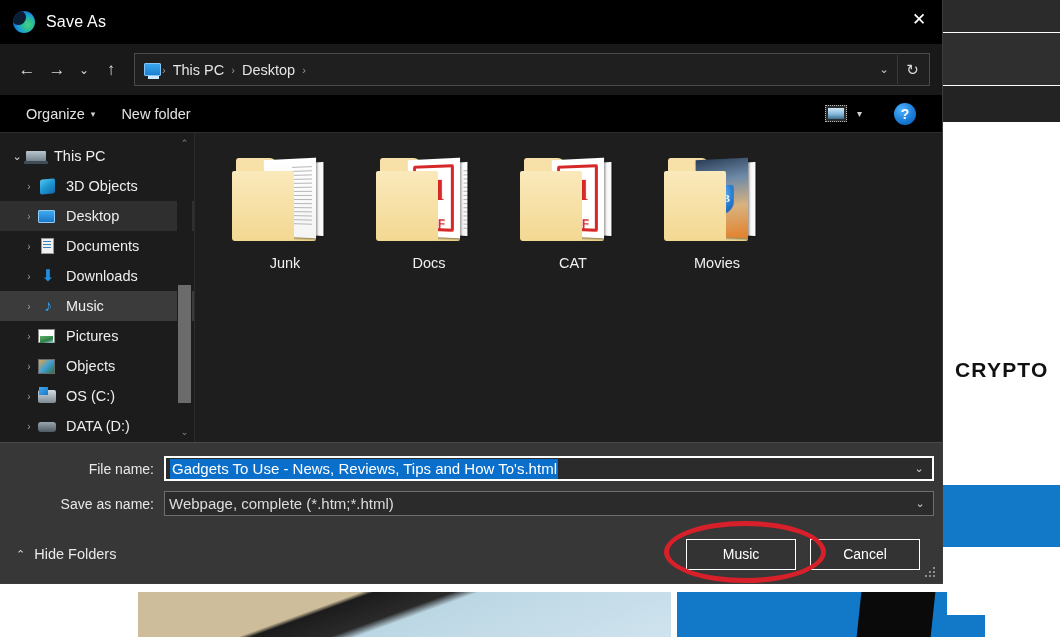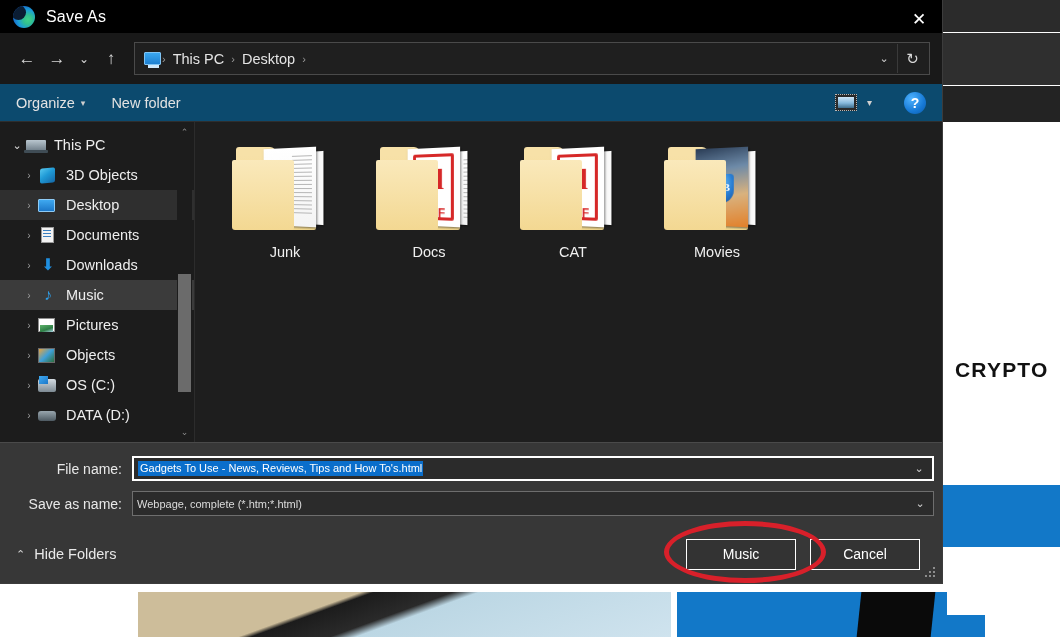--- a/index.html
+++ b/index.html
@@ -45,21 +45,21 @@
   #dialog {
     position: absolute; left: 0; top: 0; width: 943px; height: 584px;
     background: #1e1e1e;
     border: 1px solid #3c3c3c;
     border-left: none; border-top: none;
     display: flex; flex-direction: column;
   }
 
   
   .titlebar {
-    height: 33px; background: #000000; flex: none;
+    height: 44px; background: #000000; flex: none;
     display: flex; align-items: center; position: relative;
   }
   .edge-logo {
     width: 22px; height: 22px; margin-left: 13px; flex: none;
     border-radius: 50%;
     background: radial-gradient(circle at 68% 62%, #3fd28a 0%, #31c08f 22%, #1b9ed6 48%, #1763c9 75%, #143f9c 100%);
     position: relative; overflow: hidden;
   }
   .edge-logo::after {
     content: ""; position: absolute; left: -2px; top: -1px;
@@ -120,22 +120,22 @@
     position: relative; flex: none; margin-right: 11px;
   }
   .search-ico::after {
     content: ""; position: absolute; right: -5px; bottom: -3px; width: 6px; height: 1.6px;
     background: #b9b9b9; transform: rotate(45deg);
   }
   .search-ph { color: #a3a3a3; font-size: 14.5px; }
 
   
   .cmdbar {
-    height: 38px; flex: none; background: #0c4a6e;
-    display: flex; align-items: center; padding: 0 16px;
+    height: 38px; flex: none; background: #000000;
+    display: flex; align-items: center; padding: 0 26px;
     border-bottom: 1px solid #2e2e2e;
   }
   .cmd-item { color: #e2e2e2; font-size: 14.5px; margin-right: 26px; display: flex; align-items: center; }
   .cmd-caret { font-size: 9px; margin-left: 6px; color: #cfcfcf; }
   .cmd-right { margin-left: auto; display: flex; align-items: center; gap: 4px; }
   .view-ico {
     width: 22px; height: 17px; border: 1px dotted #b8b8b8; position: relative; background: #2a2a2a;
   }
   .view-ico::after {
     content:""; position:absolute; inset:2px;
@@ -325,30 +325,30 @@
     background: linear-gradient(160deg,#8fb9d6 0%,#dcc79a 100%);
   }
 
   
   .bottom {
     flex: none; background: #373737; padding: 12px 0 0 0;
     border-top: 1px solid #4a4a4a;
   }
   .frow { display: flex; align-items: center; height: 27px; margin-bottom: 8px; }
   .flabel-right {
-    width: 132px; flex: none; text-align: right; padding-right: 10px;
+    width: 164px; flex: none; text-align: right; padding-right: 10px;
     color: #e8e8e8; font-size: 14px;
   }
   .fctl {
     flex: 1; margin-right: 8px; height: 25px;
     background: #2b2b2b; border: 1px solid #6e6e6e;
     display: flex; align-items: center; padding: 0 0 0 4px;
   }
   .fctl.focused { border: 2px solid #ffffff; }
-  .fval { color: #dcdcdc; font-size: 11px; white-space: nowrap; }
+  .fval { color: #dcdcdc; font-size: 15px; white-space: nowrap; }
   .fval.sel { background: #0a6ecb; color: #ffffff; padding: 1px 1px 2px 2px; }
   .fcaret {
     margin-left: auto; width: 26px; text-align: center; color: #cfcfcf; font-size: 11px;
   }
   .actions {
     display: flex; align-items: center; height: 58px; padding: 0 22px 0 0;
     position: relative;
   }
   .hide-folders {
     color: #e8e8e8; font-size: 14.5px; display: flex; align-items: center; padding-left: 16px;

